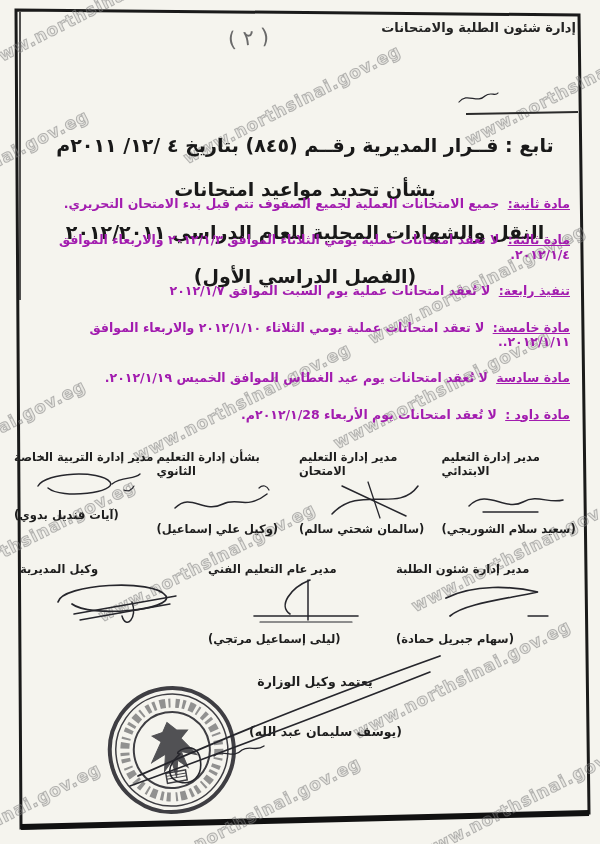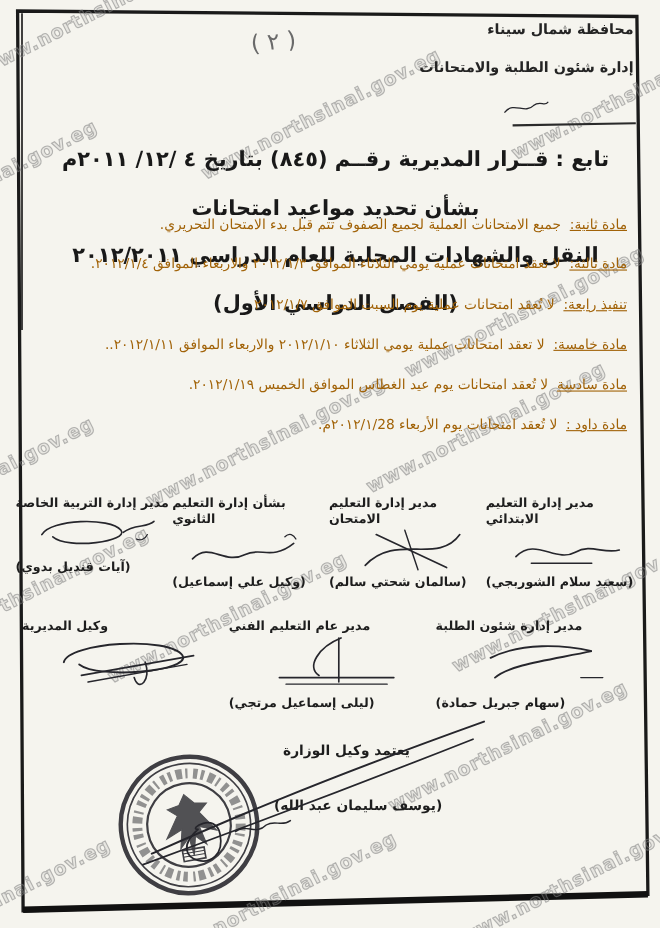--- a/index.html
+++ b/index.html
@@ -30,21 +30,21 @@
   .hdr div{margin-bottom:19px;}
   .hdr-rule{position:absolute;right:22px;top:112px;width:112px;height:0;
     border-top:2px solid #2a2a2a;transform:rotate(-1deg);}
   .title{
     position:absolute;left:34px;right:24px;top:124px;text-align:center;
     direction:rtl;font-weight:bold;font-size:19px;line-height:2.3;color:#191919;
   }
   .title .u{}
   .articles{
     position:absolute;right:30px;left:26px;top:197px;direction:rtl;
-    text-align:right;font-weight:normal;font-size:12.5px;color:#a16207;
+    text-align:right;font-weight:bold;font-size:12.5px;color:#a21caf;
   }
   .article{margin-bottom:22px;line-height:1.15;}
   .article .lbl{text-decoration:underline;margin-left:4px;}
   .sigrow{
     position:absolute;direction:rtl;display:flex;font-weight:bold;color:#1d1d1d;
   }
   .sigrow1{top:450px;right:16px;left:14px;}
   .sigrow2{top:562px;right:16px;left:20px;}
   .sigcol{flex:1;text-align:left;}
   .sigcol .t{font-size:11.5px;}
@@ -85,21 +85,20 @@
 <span class="wm" style="left:95px;top:608px">www.northsinai.gov.eg</span>
 <span class="wm" style="left:408px;top:598px">www.northsinai.gov.eg</span>
 <span class="wm" style="left:350px;top:725px">www.northsinai.gov.eg</span>
 <span class="wm" style="left:-120px;top:868px">www.northsinai.gov.eg</span>
 <span class="wm" style="left:140px;top:862px">www.northsinai.gov.eg</span>
 <span class="wm" style="left:415px;top:845px">www.northsinai.gov.eg</span>
 
 <div class="pagenum">( ٢ )</div>
 
 <div class="hdr">
-  <div>محافظة شمال سيناء</div>
   <div>إدارة شئون الطلبة والامتحانات</div>
 </div>
 <div class="hdr-rule"></div>
 <svg style="position:absolute;left:455px;top:86px" width="46" height="22">
   <path class="ink" d="M4,16 c8,-10 18,2 26,-6 c6,-5 10,1 13,-3" stroke-width="1.2"></path>
 </svg>
 
 <div class="title">
   <div>تابع : قــرار المديرية رقــم (٨٤٥) بتاريخ ٤ /١٢/ ٢٠١١م بشأن تحديد مواعيد امتحانات</div>
   <div class="u">النقل والشهادات المحلية للعام الدراسي ٢٠١٢/٢٠١١ (الفصل الدراسي الأول)</div>

